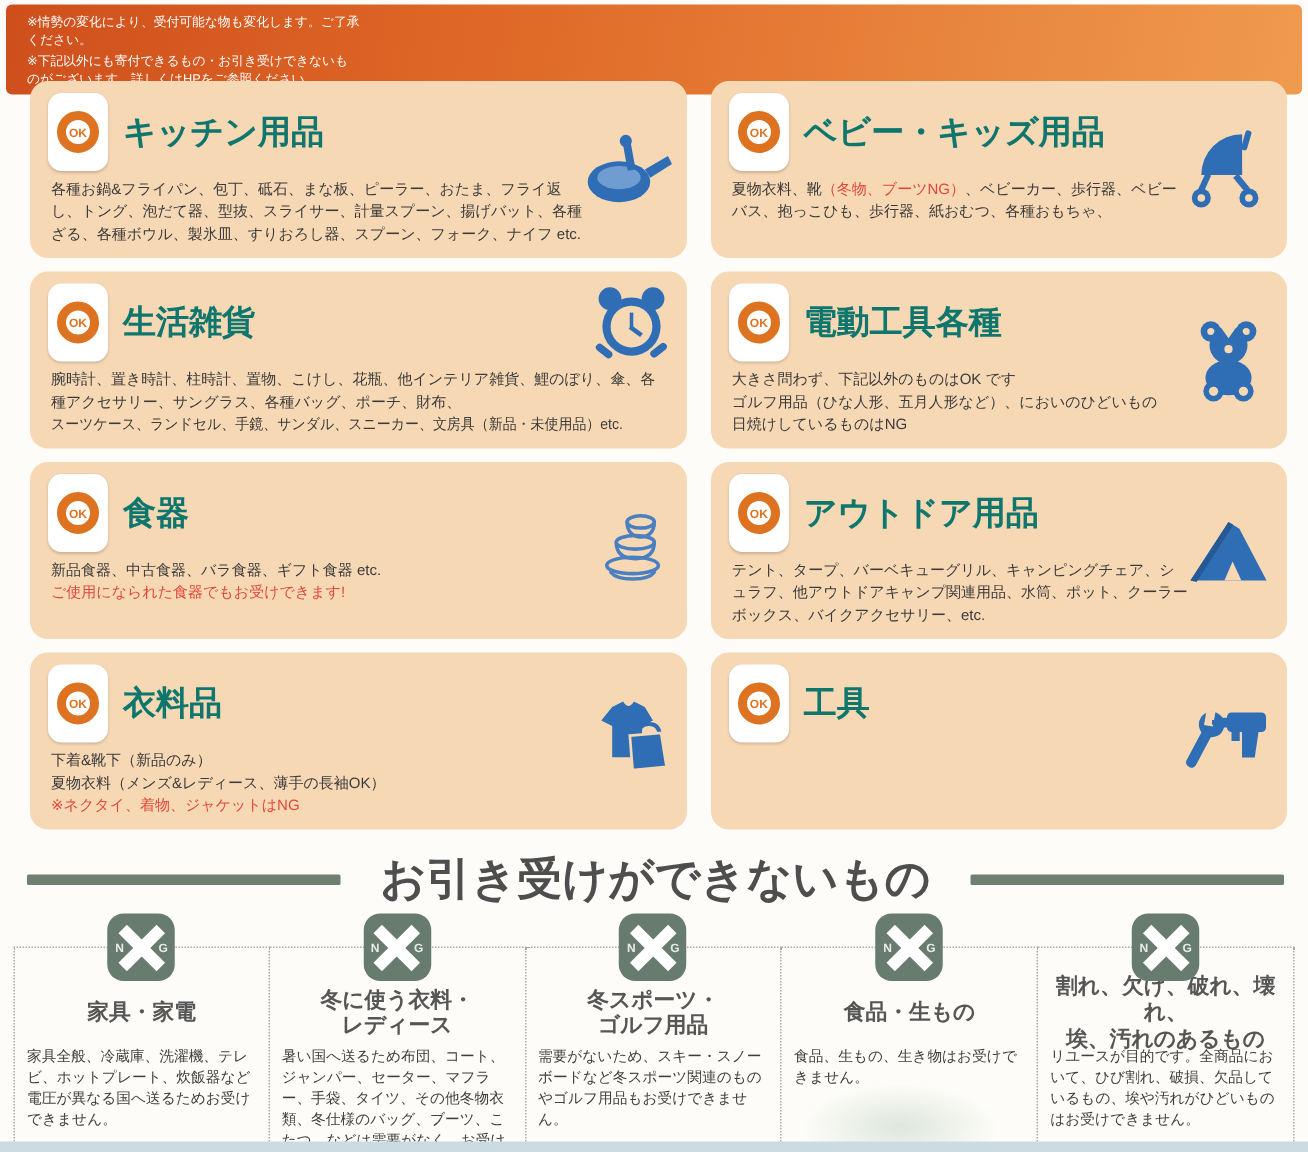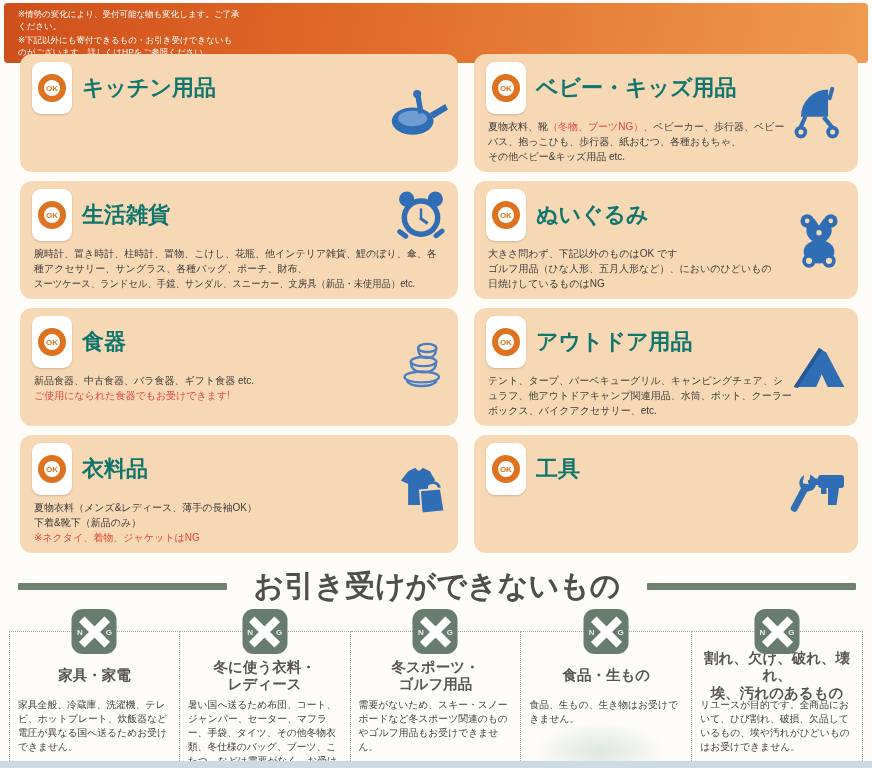--- a/index.html
+++ b/index.html
@@ -85,39 +85,40 @@
 
   <div class="grid">
 
     <section class="card">
       <div class="card-head">
         <div class="ok-badge">
           <span class="ok-ring">OK</span>
         </div>
         <h2 class="card-title">キッチン用品</h2>
       </div>
+      <p class="card-body"><span>各種お鍋&amp;フライパン、包丁、砥石、まな板、ピーラー、おたま、フライ返し、</span><span>トング、泡だて器、型抜、スライサー、計量スプーン、揚げバット、各種ざる、</span><span>各種ボウル、製氷皿、すりおろし器、スプーン、フォーク、ナイフ etc.</span></p>
       <span class="card-icon">
         <svg viewBox="0 0 64 64" style="fill:#2f6eb5">
           <ellipse cx="25" cy="41" rx="23" ry="15"></ellipse>
           <ellipse cx="25" cy="38" rx="16" ry="8.5" style="fill:#6f9dd1"></ellipse>
           <path d="M44 32 L61 22 L64 28 L48 38 Z"></path>
           <path d="M31 10 c-2 0 -3.5 1.8 -3 4 l3.4 19 5.8 -1 -3.4 -19 c-0.4 -2 -1.2 -3 -2.8 -3 z"></path>
           <circle cx="30" cy="11" r="4.5"></circle>
         </svg>
       </span>
     </section>
 
     <section class="card">
       <div class="card-head">
         <div class="ok-badge">
           <span class="ok-ring">OK</span>
         </div>
         <h2 class="card-title">ベビー・キッズ用品</h2>
       </div>
-      <p class="card-body"><span>夏物衣料、靴</span><span class="red">（冬物、ブーツNG）</span><span>、ベビーカー、歩行器、ベビーバス、</span><span>抱っこひも、歩行器、紙おむつ、各種おもちゃ、</span><span class="bl">その他ベビー&amp;キッズ用品 etc.</span></p>
+      <p class="card-body"><span>夏物衣料、靴</span><span class="red">（冬物、ブーツNG）</span><span>、ベビーカー、歩行器、ベビーバス、</span><span>抱っこひも、歩行器、紙おむつ、各種おもちゃ、</span></p>
       <span class="card-icon">
         <svg viewBox="0 0 64 64" style="fill:#2f6eb5">
           <path d="M42 36 H12 A30 30 0 0 1 42 6 Z"></path>
           <rect x="43" y="3" width="4.5" height="15" rx="2" transform="rotate(16 45 10)"></rect>
           <path d="M39 35 l9 11 -3.6 3 -9 -11 z"></path>
           <path d="M15 35 l-6 13 4.2 1.8 6 -13.4 z"></path>
           <circle cx="12" cy="53" r="7"></circle>
             <circle cx="12" cy="53" r="2.8" style="fill:#f7d8b5"></circle>
           <circle cx="47" cy="53" r="7"></circle>
             <circle cx="47" cy="53" r="2.8" style="fill:#f7d8b5"></circle>
@@ -145,21 +146,21 @@
           <path d="M32 33 l9 6.5 -2.2 2.8 -9 -6.5 z"></path>
         </svg>
       </span>
     </section>
 
     <section class="card">
       <div class="card-head">
         <div class="ok-badge">
           <span class="ok-ring">OK</span>
         </div>
-        <h2 class="card-title">ぬいぐるみ</h2>
+        <h2 class="card-title">電動工具各種</h2>
       </div>
       <p class="card-body">
           <span class="bl">大きさ問わず、下記以外のものはOK です</span>
           <span class="bl">ゴルフ用品（ひな人形、五月人形など）、においのひどいもの</span>
           <span class="bl">日焼けしているものはNG</span>
         </p>
       <span class="card-icon">
         <svg viewBox="0 0 64 64" style="fill:#2f6eb5">
           <circle cx="19" cy="11" r="7.5"></circle>
             <circle cx="45" cy="11" r="7.5"></circle>
@@ -218,22 +219,22 @@
     </section>
 
     <section class="card">
       <div class="card-head">
         <div class="ok-badge">
           <span class="ok-ring">OK</span>
         </div>
         <h2 class="card-title">衣料品</h2>
       </div>
       <p class="card-body">
+          <span class="bl">下着&amp;靴下（新品のみ）</span>
           <span class="bl">夏物衣料（メンズ&amp;レディース、薄手の長袖OK）</span>
-          <span class="bl">下着&amp;靴下（新品のみ）</span>
           <span class="bl red">※ネクタイ、着物、ジャケットはNG</span>
         </p>
       <span class="card-icon">
         <svg viewBox="0 0 64 64" style="fill:#2f6eb5">
           <path d="M20 7 L28 3 q4 6.5 8 0 L44 7 L50 17 L42 21 L42 44 L20 44 L20 21 L12 17 Z"></path>
           <path d="M39 28 q0 -8 7.5 -8.5 q7.5 -0.5 8.5 7.5" style="fill:none;stroke:#2f6eb5;stroke-width:3"></path>
           <path d="M33 28 l23 -2 4 25 -25 2.5 z" style="stroke:#f7d8b5;stroke-width:2"></path>
         </svg>
       </span>
     </section>

